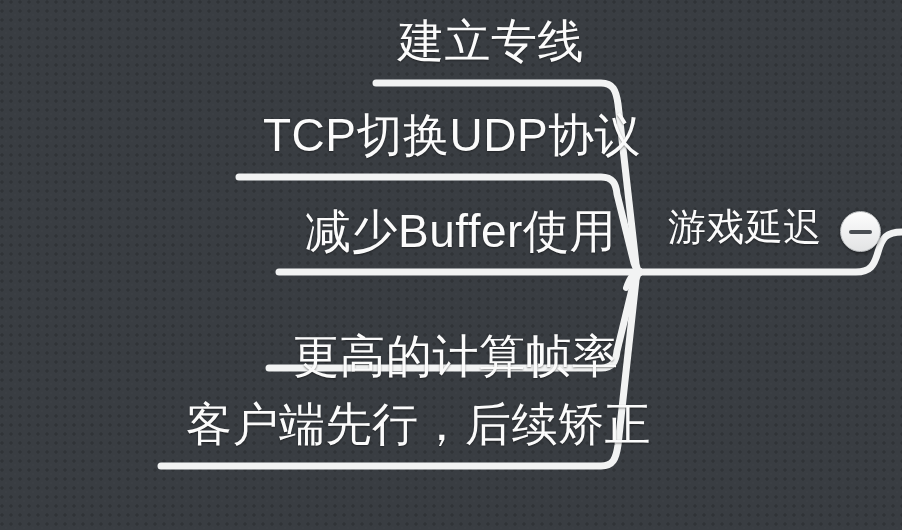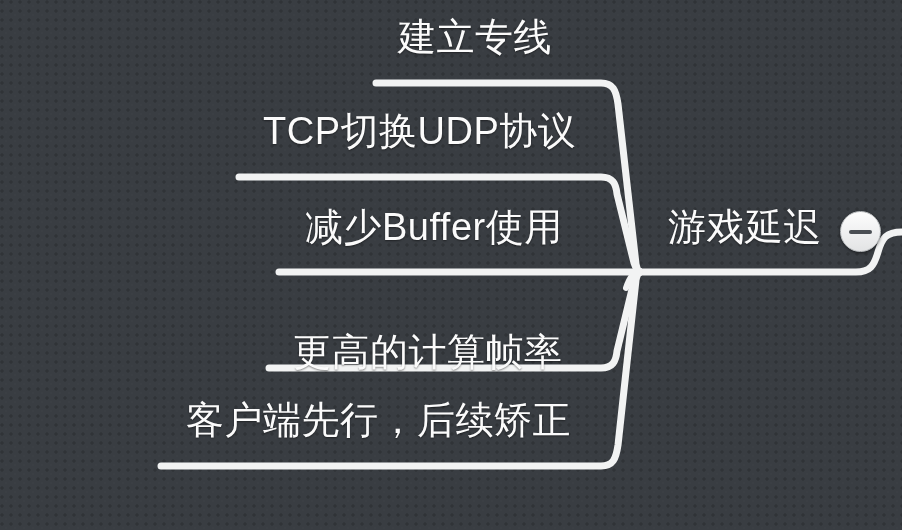--- a/index.html
+++ b/index.html
@@ -49,21 +49,21 @@
     position: absolute;
     white-space: nowrap;
     color: #fbfbfb;
     font-weight: 400;
     letter-spacing: 0.5px;
     line-height: 1;
     text-shadow: 0 1px 2px rgba(0,0,0,0.45);
   }
 
   .node-child {
-    font-size: 38px;
+    font-size: 46px;
   }
 
   .node-root {
     font-size: 38px;
   }
 
   
   #node-0 { left: 398px; top: 18px; }
   #node-1 { left: 263px; top: 112px; }
   #node-2 { left: 305px; top: 208px; }

